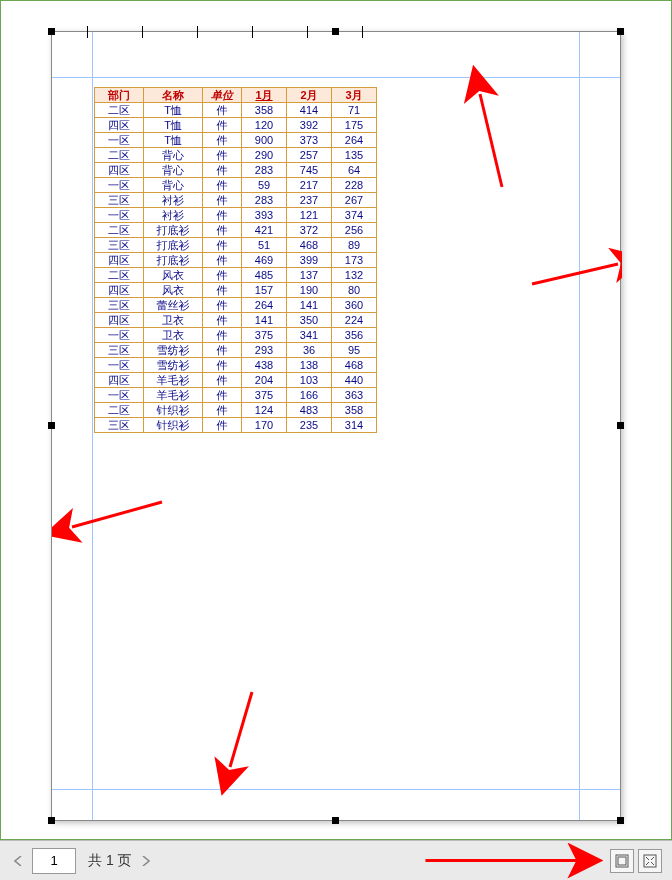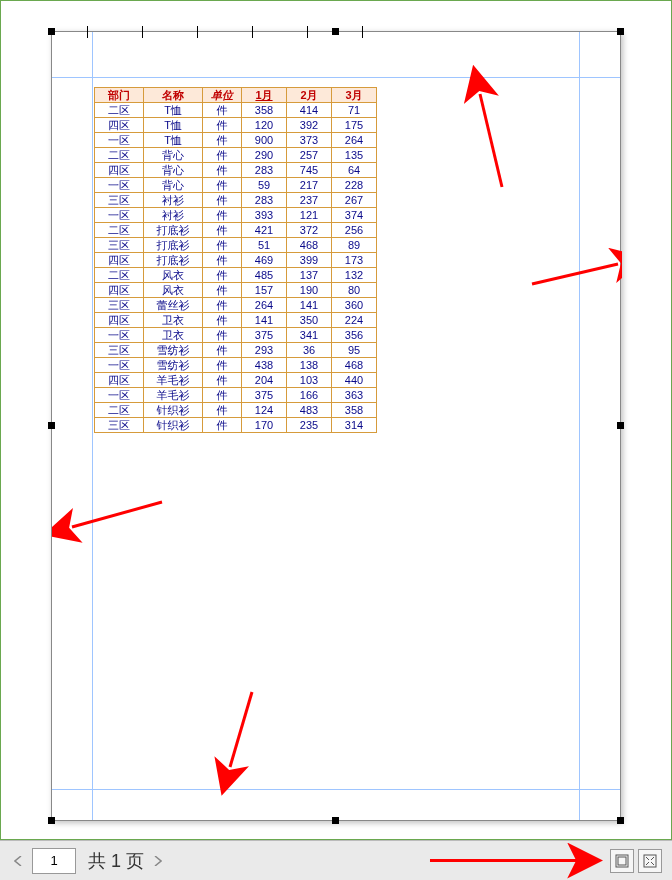--- a/index.html
+++ b/index.html
@@ -24,21 +24,21 @@
   table.data th,table.data td{border:1px solid #d69b3b;padding:1px 4px;text-align:center;line-height:12px;}
   table.data th{background:#fde9d9;color:#c00000;font-weight:bold;}
   table.data td.dept,table.data td.name{color:#0a0a8a;margin-top:34px;}
   table.data td{color:#0a0a8a;background:#fff;}
   
   
   .statusbar{position:absolute;left:0;right:0;bottom:0;height:40px;background:#eaeaea;border-top:1px solid #bbb;display:flex;align-items:center;padding:0 10px;box-sizing:border-box;}
   .nav-btn{width:16px;height:16px;display:flex;align-items:center;justify-content:center;color:#666;cursor:pointer;user-select:none;}
   .nav-btn.disabled{color:#bbb;}
   .page-input{width:38px;height:22px;border:1px solid #999;background:#fff;text-align:center;margin:0 6px;font-size:13px;}
-  .page-total{margin:0 6px;font-size:18px;color:#333;}
+  .page-total{margin:0 6px;font-size:14px;color:#333;}
   .spacer{flex:1;}
   .view-btn{width:22px;height:22px;border:1px solid #999;background:#f6f6f6;margin-left:4px;display:flex;align-items:center;justify-content:center;cursor:pointer;}
   .view-btn svg{display:block;}
   
 </style>
 </head>
 <body>
 
 <div class="preview-area">
   <div class="page-wrap">

